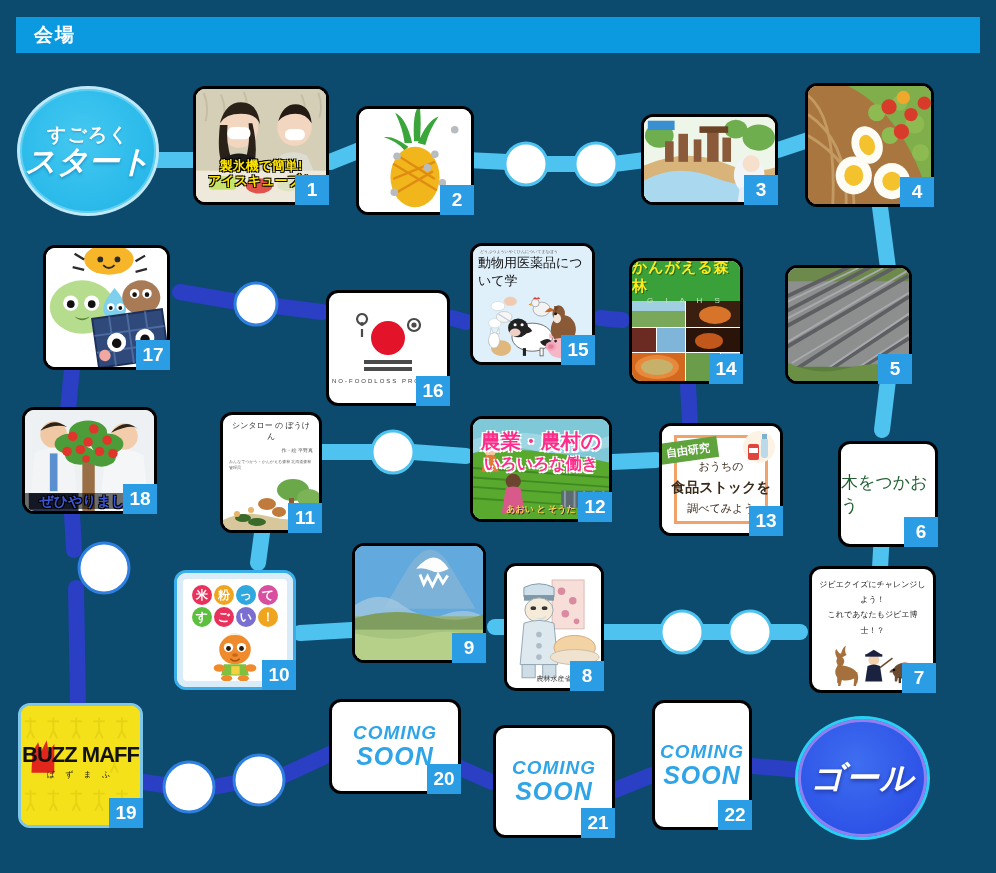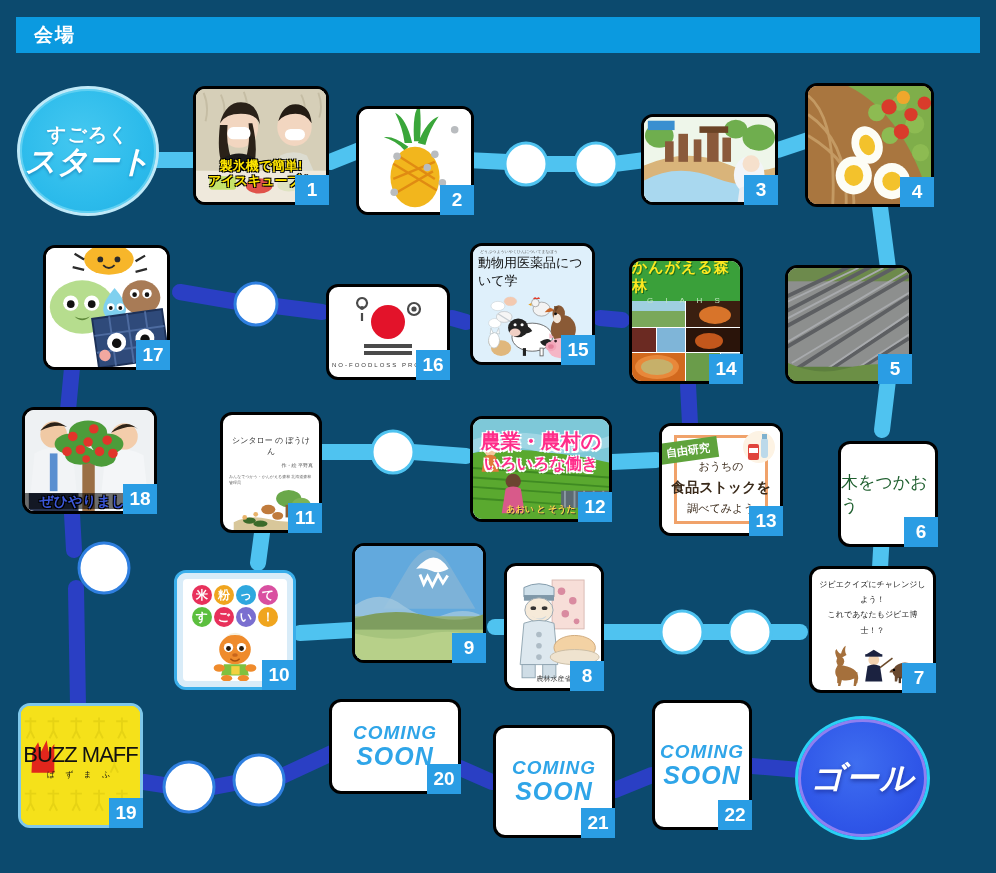--- a/index.html
+++ b/index.html
@@ -457,21 +457,21 @@
             <ellipse cx="21" cy="53" rx="6" ry="3.5"></ellipse>
               <ellipse cx="39" cy="53" rx="6" ry="3.5"></ellipse>
             </g>
         </svg>
       </div>
     </div>
     <div class="num">10</div>
   </div>
 
   <div class="card" style="left:220px; top:412px; width:102px; height:121px;">
-    <div class="thumb" style="flex-direction:column; align-items:stretch; padding:20px 6px 0;">
+    <div class="thumb" style="flex-direction:column; align-items:stretch; padding:5px 6px 0;">
       <div style="font-size:8px; color:#333; text-align:center;">シンタロー の ぼうけん</div>
       <div style="font-size:5px; color:#555; text-align:right; margin-top:5px;">作・絵 平野真</div>
       <div style="font-size:4px; color:#666; margin-top:6px; line-height:1.5;">みんなでつかう・かんがえる森林 北海道森林管理局</div>
       <svg width="100" height="56" viewBox="0 0 100 56" style="margin-top:auto; margin-left:-6px;">
         <path d="M0 46 q20 -10 44 -4 q30 8 56 -2 v16 H0z" fill="#d8c79a"></path>
         <ellipse cx="70" cy="16" rx="16" ry="11" fill="#6aa84a"></ellipse>
         <ellipse cx="86" cy="24" rx="12" ry="9" fill="#7cb356"></ellipse>
         <rect x="66" y="24" width="5" height="16" fill="#8a5f38"></rect>
         <g fill="#c07b3c">
             <ellipse cx="44" cy="30" rx="9" ry="6"></ellipse>
@@ -632,21 +632,21 @@
           <ellipse cx="4" cy="16" rx="7" ry="6" fill="#f3a6ba"></ellipse>
           <ellipse cx="4" cy="16" rx="3.6" ry="3" fill="#e3819a"></ellipse>
           <path d="M2 6 l0 -7 l6 5z" fill="#f5b6c6"></path>
           <circle cx="10" cy="9" r="1.8" fill="#3a2028"></circle>
         </g>
       </svg>
     </div>
     <div class="num">15</div>
   </div>
 
-  <div class="card" style="left:326px; top:284px; width:124px; height:96px;text-align:right;">
+  <div class="card" style="left:326px; top:290px; width:124px; height:116px;text-align:right;">
     <div class="thumb" style="flex-direction:column; justify-content:center;">
       <svg width="100" height="64" viewBox="0 0 100 64">
         <g fill="none" stroke="#4a4a4a" stroke-width="2.2">
           <path d="M24 12 a5 5 0 1 1 .1 0z"></path>
             <path d="M24 17 l0 8"></path>
           <circle cx="76" cy="13" r="6"></circle>
         </g>
         <circle cx="24" cy="12" r="2" fill="#4a4a4a"></circle>
         <circle cx="76" cy="13" r="2.6" fill="#4a4a4a"></circle>
         <circle cx="50" cy="26" r="17" fill="#e3132a"></circle>
@@ -778,21 +778,21 @@
             <path d="M58 12 v14 M52 16 h12 M58 26 l-4 8 M58 26 l4 8"></path>
             <path d="M82 12 v14 M76 16 h12 M82 26 l-4 8 M82 26 l4 8"></path>
             <path d="M106 12 v14 M100 16 h12 M106 26 l-4 8 M106 26 l4 8"></path>
           </g>
         </g>
         <g fill="#e1261c">
           <path d="M12 48 l6 -10 l3 10 l6 -12 l2 12 l6 -8 v30 l-24 0z"></path>
         </g>
       </svg>
       <div style="position:absolute; left:0; right:0; top:46%; transform:translateY(-50%); text-align:center;">
-        <div style="font-size:22px; font-weight:normal; color:#111; letter-spacing:-1px;">BUZZ MAFF</div>
+        <div style="font-size:22px; font-weight:bold; color:#111; letter-spacing:-1px;">BUZZ MAFF</div>
         <div style="font-size:8px; color:#111; letter-spacing:4px; margin-top:1px;">ば ず ま ふ</div>
       </div>
     </div>
     <div class="num">19</div>
   </div>
 
   <div class="card" style="left:329px; top:699px; width:132px; height:95px;">
     <div class="coming">
       <span class="c1">COMING</span>
       <span class="c2">SOON</span>

